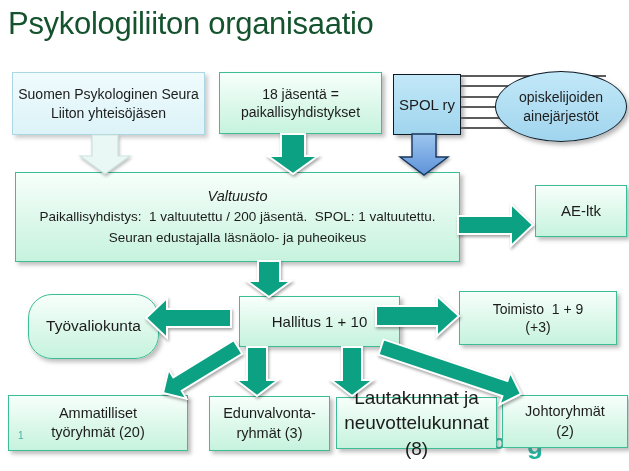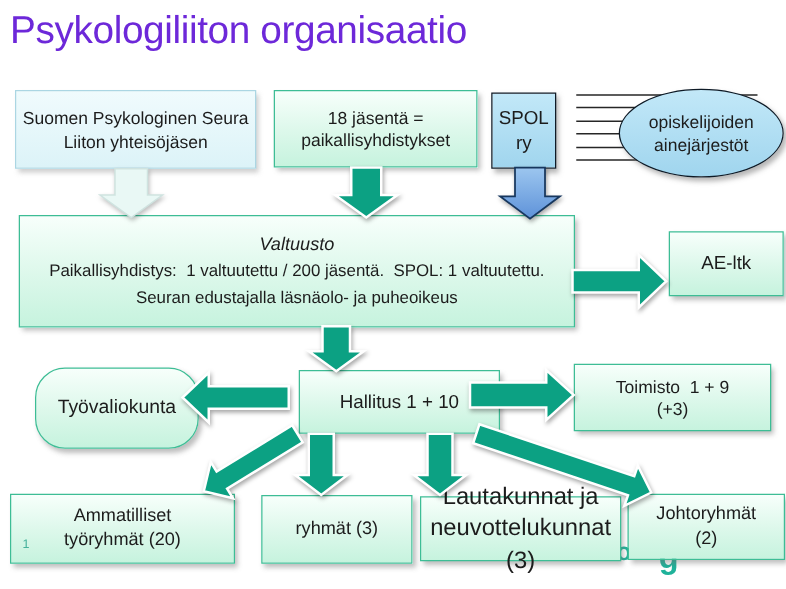--- a/index.html
+++ b/index.html
@@ -2,21 +2,21 @@
 <html><head>
 <meta charset="utf-8">
 <style>
   html,body{margin:0;padding:0;background:#ffffff;}
   .slide{
     position:relative;width:629px;height:471px;background:#ffffff;overflow:hidden;
     font-family:"Liberation Sans",sans-serif;color:#1c1c1c;
   }
   .title{
     position:absolute;left:8px;top:6px;margin:0;font-size:31px;font-weight:400;
-    letter-spacing:-0.3px;color:#6d28d9;white-space:nowrap;text-align:right;
+    letter-spacing:-0.3px;color:#14532d;white-space:nowrap;text-align:right;
   }
   .box{
     position:absolute;display:flex;flex-direction:column;align-items:center;justify-content:center;
     text-align:center;box-sizing:border-box;line-height:1.32;z-index:2;
   }
   .gbox{
     background:linear-gradient(180deg,#f7fffb 0%,#ddf8eb 52%,#c6f3de 100%);
     border:1.6px solid #3dbd95;
     box-shadow:2.5px 3px 4px rgba(110,110,110,.45);
   }
@@ -69,21 +69,21 @@
   <div class="box cbox" style="left:12px;top:72px;width:193px;height:63px;font-size:14px;">
     <div>Suomen Psykologinen Seura</div>
     <div>Liiton yhteisöjäsen</div>
   </div>
 
   <div class="box gbox" style="left:219px;top:72px;width:163px;height:62px;font-size:14px;">
     <div>18 jäsentä =</div>
     <div>paikallisyhdistykset</div>
   </div>
 
-  <div class="box bbox" style="left:393px;top:74px;width:52px;height:61px;font-size:15px;">
+  <div class="box bbox" style="left:393px;top:74px;width:68px;height:61px;font-size:15px;">
     <div>SPOL ry</div>
   </div>
 
   <div class="box bbox ellipse" style="left:495px;top:71px;width:132px;height:71px;font-size:14px;">
     <div>opiskelijoiden</div>
     <div>ainejärjestöt</div>
   </div>
 
   <div class="box gbox" style="left:15px;top:172px;width:445px;height:90px;font-size:13.5px;line-height:1.55;">
     <div class="italic" style="font-size:14.5px;">Valtuusto</div>
@@ -107,26 +107,27 @@
     <div class="pre">Toimisto  1 + 9</div>
     <div>(+3)</div>
   </div>
 
   <div class="box gbox" style="left:8px;top:395px;width:180px;height:56px;font-size:14.5px;">
     <div>Ammatilliset</div>
     <div>työryhmät (20)</div>
   </div>
 
   <div class="box gbox" style="left:209px;top:396px;width:121px;height:55px;font-size:14.5px;">
+    <div>Edunvalvonta-</div>
     <div>ryhmät (3)</div>
   </div>
 
   <div class="box gbox" style="left:336px;top:397px;width:161px;height:52px;font-size:19px;">
     <div>Lautakunnat ja</div>
-    <div>neuvottelukunnat (3)</div>
+    <div>neuvottelukunnat (8)</div>
   </div>
 
   <div class="box gbox" style="left:502px;top:395px;width:126px;height:53px;font-size:14.5px;">
     <div>Johtoryhmät</div>
     <div>(2)</div>
   </div>
 
   <svg class="layer over" width="629" height="471" viewBox="0 0 629 471">
     <defs>
       <linearGradient id="bluegrad" x1="0" y1="0" x2="0" y2="1">

